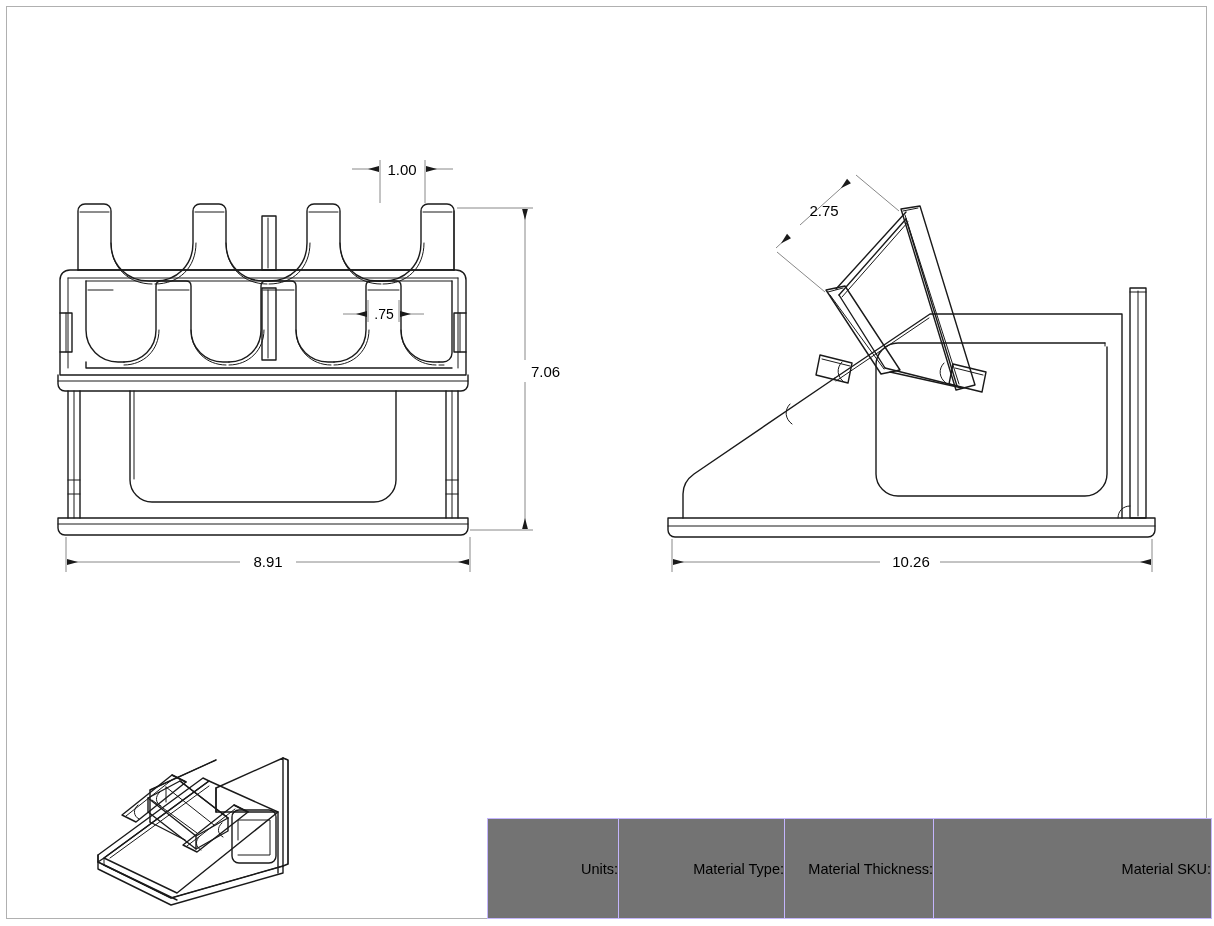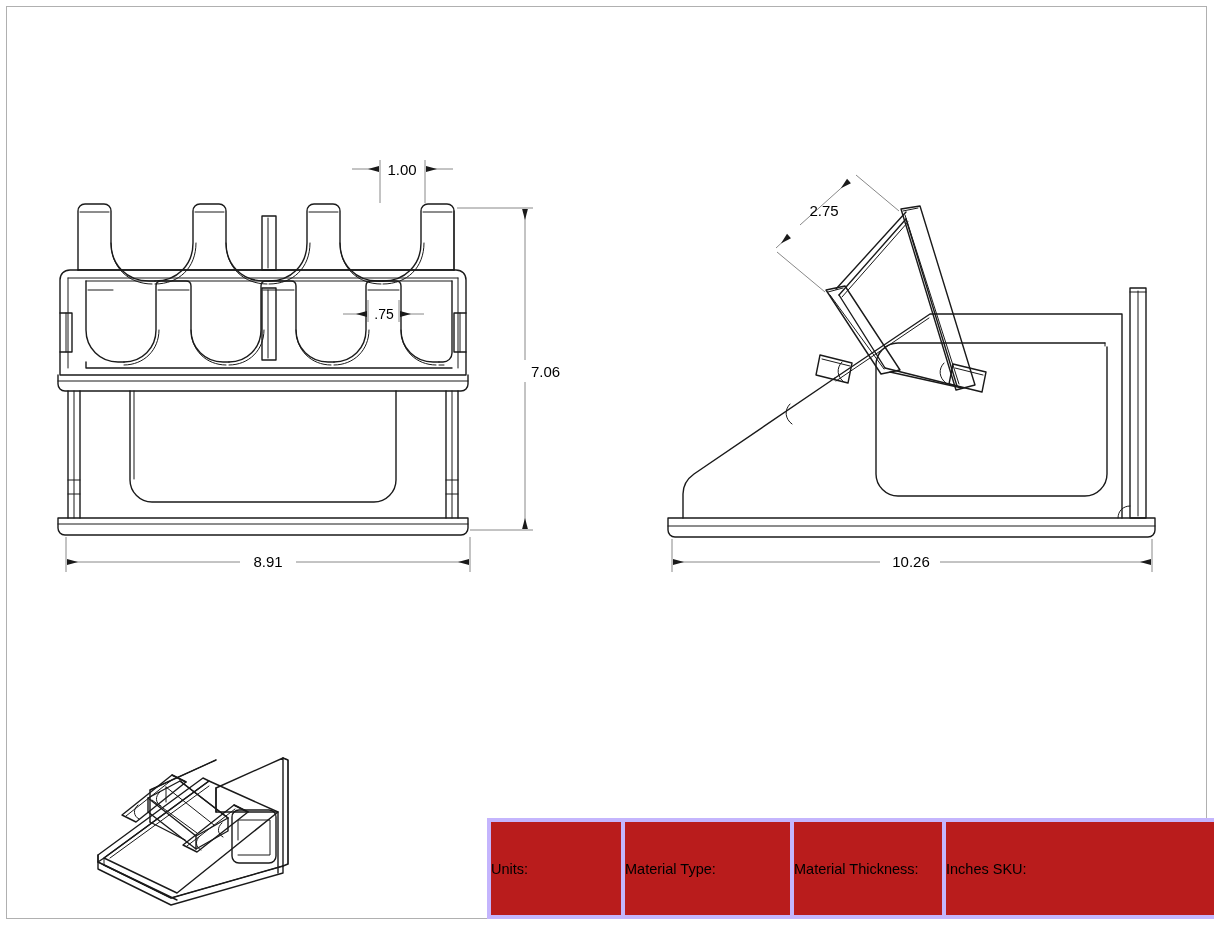--- a/index.html
+++ b/index.html
@@ -74,25 +74,25 @@
   #title-block {
     position: absolute;
     left: 487px;
     top: 818px;
     width: 720px;
     height: 101px;
     border-collapse: collapse;
     table-layout: fixed;
   }
   #title-block td {
-    border: 4px solid #c4b5fd;
-    text-align: left;
+    border: 1px solid #c4b5fd;
+    text-align: right;
     vertical-align: middle;
     padding: 0;
-    background: #b91c1c;
+    background: #737373;
   }
   #title-block tr.hdr td {
     height: 37px;
     font-size: 14.5px;
     color: #000000;
     font-weight: normal;
   }
   #title-block tr.val td {
     height: 64px;
     font-size: 31px;
@@ -418,18 +418,18 @@
     </g>
 
   </svg>
 
   <table id="title-block">
     <tbody>
       <tr class="hdr">
         <td class="c1">Units:</td>
         <td class="c2">Material Type:</td>
         <td class="c3">Material Thickness:</td>
-        <td class="c4">Inches SKU:</td>
+        <td class="c4">Material SKU:</td>
       </tr>
     </tbody>
   </table>
 
 </div>
 
 </body></html>

